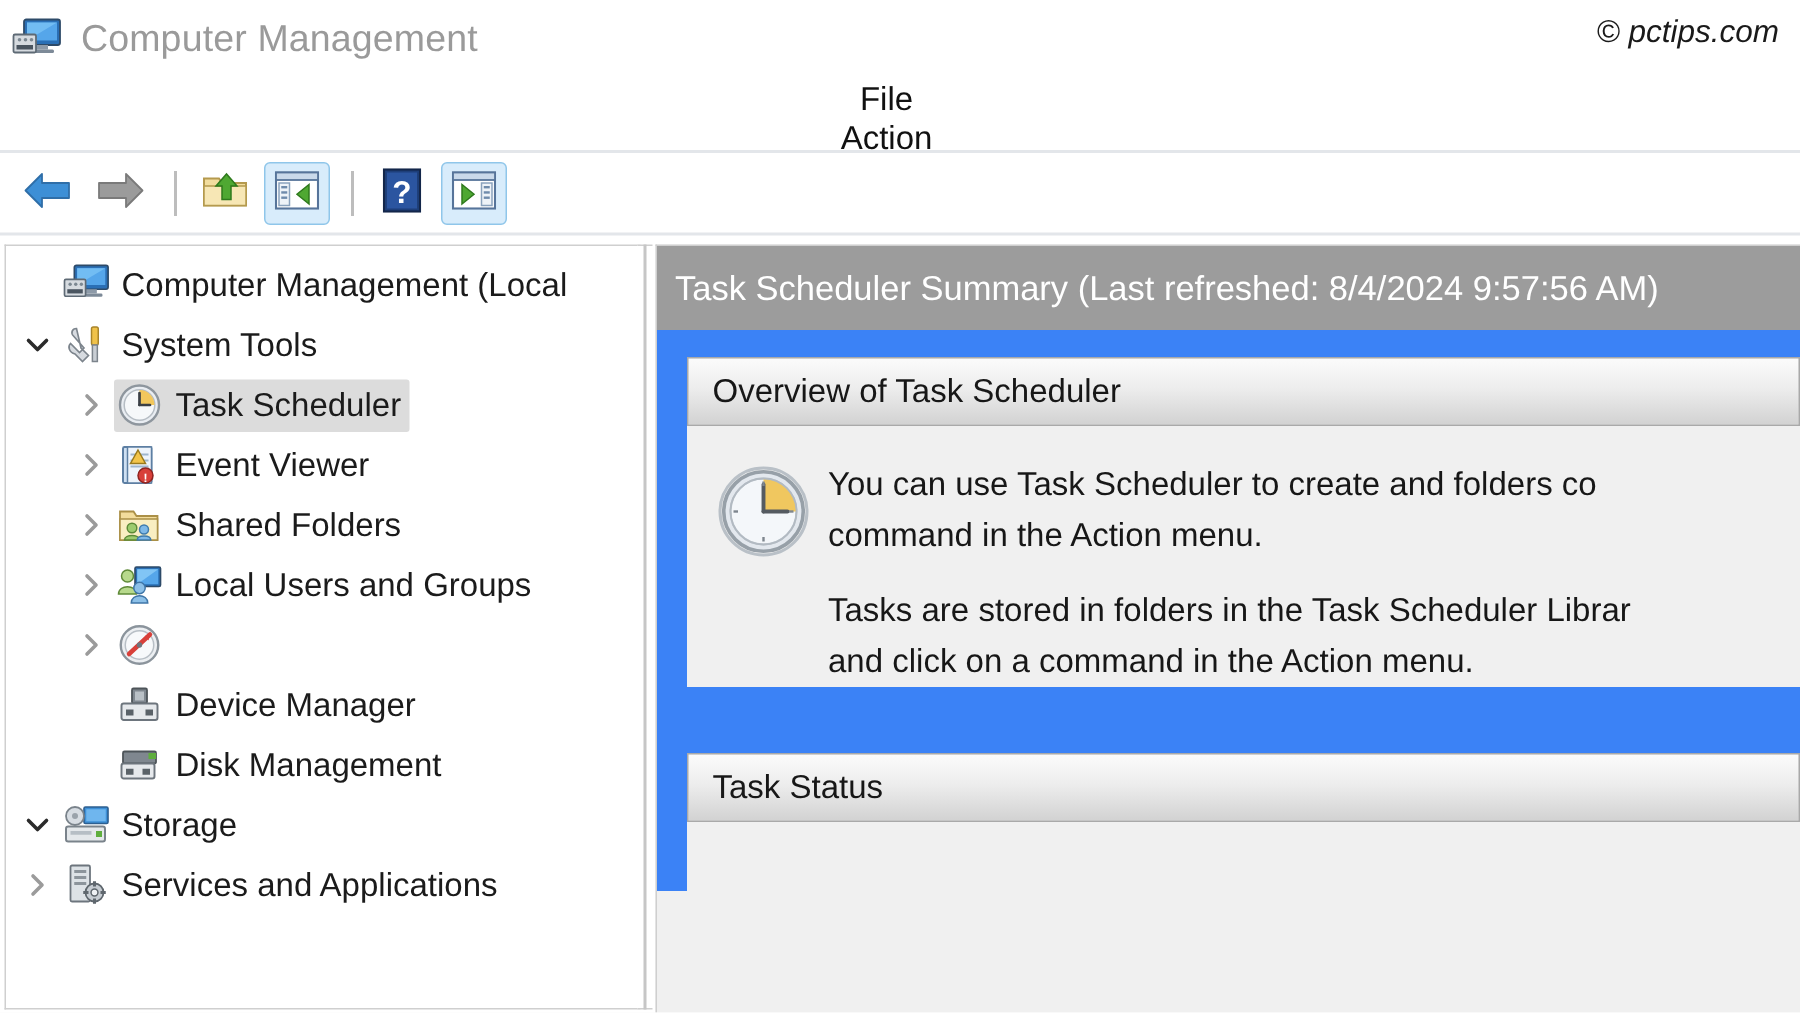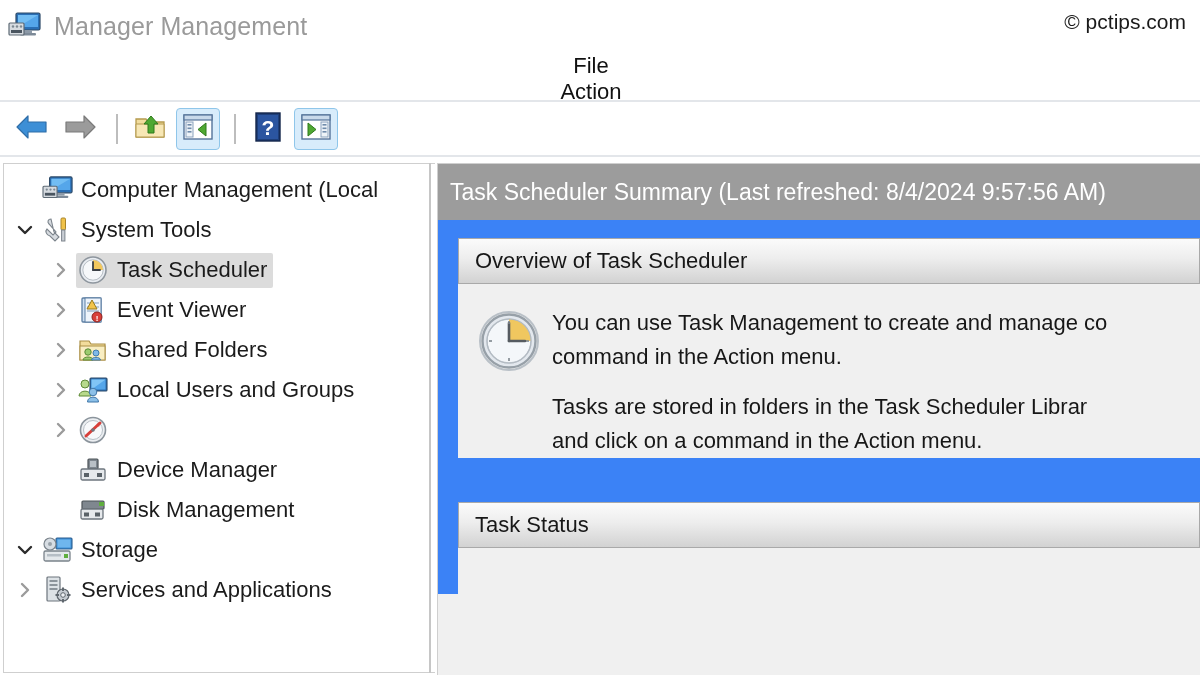--- a/index.html
+++ b/index.html
@@ -26,21 +26,21 @@
   .title-icon {
     margin-left: 8px; margin-right: 12px;
     width: 34px; height: 32px; position: relative; flex: none;
   }
   .title-text {
     font-size: 25px; color: #9a9a9a; letter-spacing: .1px;
     white-space: nowrap;
   }
   .watermark {
     position: absolute; right: 14px; top: 10px;
-    font-size: 21px; color: #1a1a1a;
+    font-size: 21px; font-style: italic; color: #1a1a1a;
     font-family: "Liberation Sans", sans-serif;
     white-space: nowrap;
   }
 
   
   .menubar {
     position: absolute; left: 0; top: 53px; width: 1200px; height: 48px;
     background: #ffffff; display: flex; align-items: center;
     padding-left: 18px;
     flex-direction: column;
@@ -161,21 +161,21 @@
         <path d="M10 4 L30 4 L10 16 Z" fill="#7cc4f5" opacity=".75"></path>
         <rect x="16" y="19" width="8" height="3" fill="#8d9aa8"></rect>
         <rect x="12" y="22" width="16" height="2.4" rx="1" fill="#7d8a98"></rect>
         <rect x="1" y="12" width="15" height="12" rx="1" fill="#d6dbe0" stroke="#5e6a75" stroke-width="1.2"></rect>
         <rect x="3" y="19" width="11" height="3" fill="#4a5560"></rect>
         <circle cx="5" cy="15.5" r="1.2" fill="#7c8892"></circle>
         <circle cx="9" cy="15.5" r="1.2" fill="#7c8892"></circle>
         <circle cx="13" cy="15.5" r="1.2" fill="#7c8892"></circle>
       </svg>
     </div>
-    <div class="title-text">Manager Management</div>
+    <div class="title-text">Computer Management</div>
     <div class="watermark">© pctips.com</div>
   </div>
 
   <div class="menubar">
     <div class="menu-item">File</div>
     <div class="menu-item">Action</div>
     <div class="menu-item">View</div>
     <div class="menu-item">Help</div>
   </div>
   <div class="menubar-sep"></div>
@@ -495,21 +495,21 @@
               <circle cx="31" cy="31" r="22" fill="none" stroke="#b2bac2" stroke-width="1.2"></circle>
               <line x1="31" y1="31" x2="31" y2="13" stroke="#555b61" stroke-width="2.6" stroke-linecap="round"></line>
               <line x1="31" y1="31" x2="47" y2="31" stroke="#555b61" stroke-width="2.6" stroke-linecap="round"></line>
               <line x1="31" y1="11" x2="31" y2="14" stroke="#7e868e" stroke-width="1.6"></line>
               <line x1="31" y1="48" x2="31" y2="51" stroke="#7e868e" stroke-width="1.6"></line>
               <line x1="11" y1="31" x2="14" y2="31" stroke="#7e868e" stroke-width="1.6"></line>
               <line x1="48" y1="31" x2="51" y2="31" stroke="#7e868e" stroke-width="1.6"></line>
             </svg>
           </div>
           <div>
-            <div class="ov-text">You can use Task Management to create and manage co</div>
+            <div class="ov-text">You can use Task Scheduler to create and folders co</div>
             <div class="ov-text">command in the Action menu.</div>
             <div class="ov-text ov-para2">Tasks are stored in folders in the Task Scheduler Librar</div>
             <div class="ov-text">and click on a command in the Action menu.</div>
           </div>
         </div>
       </div>
 
       <div class="spacer-gap"></div>
 
       <div class="section">

